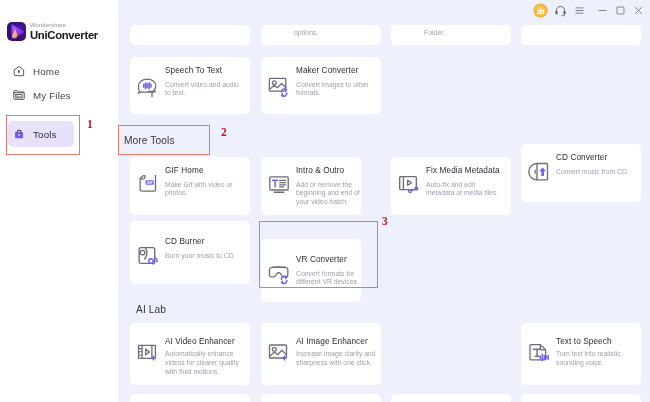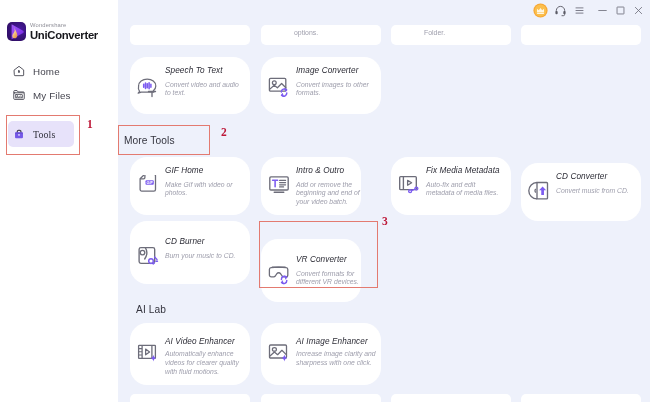--- a/index.html
+++ b/index.html
@@ -14,30 +14,30 @@
     background:radial-gradient(130% 120% at 62% 42%, #4a1ba5 0%, #33106e 45%, #220b4c 100%);}
   .brand-text{margin-left:4px;line-height:1;padding-top:1px;}
   .brand-top{font-size:5.8px;color:#8e8e97;letter-spacing:.15px;}
   .brand-bottom{font-size:11.3px;color:#16161b;font-weight:700;letter-spacing:-.3px;margin-top:1.5px;}
 
   .nav{position:absolute;left:0;top:0;width:118px;}
   .nav-item{position:absolute;left:8px;width:66px;height:26px;white-space:nowrap;border-radius:6px;display:flex;align-items:center;padding-left:4px;}
   .nav-item.active{background:#e7e2fa;border-radius:5px;}
   .nav-ico{width:14px;height:14px;display:flex;align-items:center;justify-content:center;flex:0 0 auto;}
   .nav-label{margin-left:7px;font-size:9.8px;color:#45454f;letter-spacing:.15px;white-space:nowrap;}
-  .nav-item.active .nav-label{color:#2e2e38;font-family:Liberation Serif, serif;}
+  .nav-item.active .nav-label{color:#2e2e38;}
 
   
   .main{position:absolute;left:118px;top:0;width:532px;height:402px;background:#eef1fb;}
   .titlebar{position:absolute;left:0;top:0;width:532px;height:22px;}
   .tb-btn{position:absolute;top:2px;width:16px;height:16px;display:flex;align-items:center;justify-content:center;}
 
   .sec-title{position:absolute;font-size:10.2px;color:#35353f;letter-spacing:.1px;}
 
-  .card{position:absolute;background:#ffffff;border-radius:17px;overflow:hidden;font-style:italic;}
+  .card{position:absolute;background:#ffffff;border-radius:5px;overflow:hidden;}
   .card-ico{position:absolute;left:6px;top:18px;width:24px;height:24px;}
   .card-title{position:absolute;left:35px;top:9px;font-size:8.2px;color:#2b2b35;letter-spacing:.1px;white-space:nowrap;}
   .card-desc{position:absolute;left:35px;top:23.5px;width:80px;font-size:6.8px;color:#9d9dab;line-height:8.8px;letter-spacing:.01px;}
   .pcard{position:absolute;background:#ffffff;border-radius:5px;overflow:hidden;}
   .pcard-desc{position:absolute;font-size:6.9px;color:#9d9dab;line-height:9.6px;}
 
   .badge{position:absolute;left:3px;top:0;width:29px;height:9.5px;border-radius:3px 0 4px 0;
     background:linear-gradient(95deg,#f3821f 0%,#f05f3a 45%,#ec485d 100%);color:#fff;font-size:5.2px;
     font-weight:700;display:flex;align-items:center;justify-content:center;letter-spacing:.2px;line-height:1;}
 
@@ -168,21 +168,21 @@
 <div class="card" style="left:261px;top:57px;width:120px;height:57px">
 <div class="card-ico" style="top:18px"><svg viewBox="0 0 24 24" width="24" height="24" fill="none">
 <g transform="translate(0,-1.2)">
 <rect x="2.4" y="4.5" width="16.4" height="12.8" rx="1.1" stroke="#6d6d7a" stroke-width="1.3"></rect>
 <circle cx="7.3" cy="9.0" r="1.9" stroke="#6d6d7a" stroke-width="1.25"></circle>
 <path d="M2.6 15.6l4.6-4.2 3.2 2.6 4.2-4.3 4.5 4.5" stroke="#6d6d7a" stroke-width="1.25" stroke-linejoin="round"></path>
 <path d="M14.4 18.2a3.0 3.0 0 0 1 5.2-2.1M19.8 19.3a3.0 3.0 0 0 1-5.2 2.1" stroke="#7c5cf0" stroke-width="1.5" stroke-linecap="round"></path>
 <path d="M17.3 14.7l2.6 1.3-1.4 2.2M16.9 22.7l-2.6-1.3 1.4-2.2" fill="#7c5cf0" stroke="#7c5cf0" stroke-width="0.6" stroke-linejoin="round"></path>
 </g>
 </svg></div>
-<div class="card-title" style="top:9px">Image Converter</div>
+<div class="card-title" style="top:9px">Maker Converter</div>
 <div class="card-desc" style="top:23.5px;width:80px">Convert images to other formats.</div>
 </div>
 <div class="card" style="left:130px;top:157px;width:120px;height:58px">
 <div class="card-ico" style="top:18px"><svg viewBox="0 0 24 24" width="24" height="24" fill="none">
 <g transform="translate(0,-4)">
 <path d="M8.6 3.3h9.3a1.6 1.6 0 0 1 1.6 1.6v13.6a1.6 1.6 0 0 1-1.6 1.6H5.7a1.6 1.6 0 0 1-1.6-1.6V7.8Z" stroke="#6d6d7a" stroke-width="1.3" stroke-linejoin="round"></path>
 <path d="M8.9 3.3v3.2a1.3 1.3 0 0 1-1.3 1.3H4.2" stroke="#6d6d7a" stroke-width="1.3" stroke-linejoin="round"></path>
 <rect x="9.5" y="9.3" width="8.3" height="4.4" rx="0.9" fill="#7c5cf0"></rect>
 <text x="13.65" y="12.85" font-family="Liberation Sans, sans-serif" font-size="3.9" font-weight="700" fill="#fff" text-anchor="middle">GIF</text>
 </g>
@@ -209,21 +209,21 @@
 <path d="M6.4 4.6v13.0" stroke="#6d6d7a" stroke-width="1.35"></path>
 <path d="M10.6 8.4l4.0 2.4-4.0 2.4z" stroke="#6d6d7a" stroke-width="1.3" stroke-linejoin="round"></path>
 <circle cx="13.1" cy="19.2" r="1.45" stroke="#7c5cf0" stroke-width="1.35"></circle>
 <circle cx="19.4" cy="16.6" r="1.45" stroke="#7c5cf0" stroke-width="1.35"></circle>
 <path d="M14.45 18.6l3.6-1.45" stroke="#7c5cf0" stroke-width="1.35" stroke-linecap="round"></path>
 </g>
 </svg></div>
 <div class="card-title" style="top:9px">Fix Media Metadata</div>
 <div class="card-desc" style="top:23.5px;width:76px">Auto-fix and edit metadata of media files.</div>
 </div>
-<div class="card" style="left:521px;top:163px;width:120px;height:58px">
+<div class="card" style="left:521px;top:144px;width:120px;height:58px">
 <div class="card-ico" style="top:18px"><svg viewBox="0 0 24 24" width="24" height="24" fill="none">
 <g transform="translate(0,-3)">
 <path d="M10.0 4.5a8.2 8.2 0 0 0 0 16.4" stroke="#6d6d7a" stroke-width="1.35"></path>
 <path d="M8.8 11.0a2.3 2.3 0 0 0 0 3.5" stroke="#6d6d7a" stroke-width="1.3"></path>
 <path d="M10.0 4.5h9.6a.9.9 0 0 1 .9.9v14.6a.9.9 0 0 1-.9.9h-9.6z" stroke="#6d6d7a" stroke-width="1.35" stroke-linejoin="round"></path>
 <path d="M15.6 17.1v-5.2" fill="none" stroke="#7c5cf0" stroke-width="2.7" stroke-linecap="butt"></path>
 <path d="M15.6 8.6l3.5 3.6h-7.0z" fill="#7c5cf0"></path>
 </g>
 </svg></div>
 <div class="card-title" style="top:9px">CD Converter</div>
@@ -271,20 +271,32 @@
 <div class="card-ico" style="top:19px"><svg viewBox="0 0 24 24" width="24" height="24" fill="none">
 <g transform="translate(0,-1.6)">
 <rect x="2.5" y="4.6" width="17.0" height="13.0" rx="1.1" stroke="#6d6d7a" stroke-width="1.3"></rect>
 <ellipse cx="7.4" cy="9.0" rx="2.0" ry="1.8" stroke="#6d6d7a" stroke-width="1.25"></ellipse>
 <path d="M2.7 15.9l4.7-4.3 3.2 2.7 4.3-4.4 4.6 4.6" stroke="#6d6d7a" stroke-width="1.25" stroke-linejoin="round"></path>
 <path d="M17.4 14.1c.35 2.0 1.1 2.9 3.0 3.4-1.9.5-2.65 1.4-3.0 3.5-.35-2.1-1.1-3.0-3.0-3.5 1.9-.5 2.65-1.4 3.0-3.4Z" fill="#7c5cf0"></path>
 </g>
 </svg></div>
 <div class="card-title" style="top:14px">AI Image Enhancer</div>
 <div class="card-desc" style="top:27px;width:80px">Increase image clarity and sharpness with one click.</div>
+</div>
+<div class="card" style="left:521px;top:323px;width:120px;height:62px">
+<div class="card-ico" style="top:19px"><svg viewBox="0 0 24 24" width="24" height="24" fill="none">
+<g transform="translate(0,-2.0)">
+<path d="M3.0 5.7a1.1 1.1 0 0 1 1.1-1.1h9.2l5.3 5.2v9.0a1.1 1.1 0 0 1-1.1 1.1H4.1a1.1 1.1 0 0 1-1.1-1.1z" stroke="#6d6d7a" stroke-width="1.3" stroke-linejoin="round"></path>
+<path d="M13.3 4.6v4.1a1.1 1.1 0 0 0 1.1 1.1h4.2" stroke="#6d6d7a" stroke-width="1.3" stroke-linejoin="round"></path>
+<path d="M6.5 9.2h7.2M10.1 9.2v7.1M8.2 16.3h3.8" stroke="#6d6d7a" stroke-width="1.45" stroke-linecap="round"></path>
+<path d="M13.3 16.0v2.6M15.3 14.2v6.2M17.3 15.5v3.8M19.3 16.6v1.6M21.1 15.3v4.2" stroke="#7c5cf0" stroke-width="1.5" stroke-linecap="round"></path>
+</g>
+</svg></div>
+<div class="card-title" style="top:14px">Text to Speech</div>
+<div class="card-desc" style="top:27px;width:80px">Turn text into realistic sounding voice.</div>
 </div>
 <div class="pcard" style="left:130px;top:394px;width:120px;height:30px"></div>
 <div class="pcard" style="left:261px;top:394px;width:120px;height:30px"></div>
 <div class="pcard" style="left:391px;top:394px;width:120px;height:30px"></div>
 <div class="pcard" style="left:521px;top:394px;width:120px;height:30px"></div>
 <div class="sec-title" style="left:124px;top:135px">More Tools</div>
 <div class="sec-title" style="left:136px;top:304px">AI Lab</div>
 <div class="anno" style="left:6px;top:115px;width:74px;height:40px"></div>
 <div class="anno-num" style="left:87px;top:119px">1</div>
 <div class="anno" style="left:118px;top:125px;width:92px;height:30px"></div>

